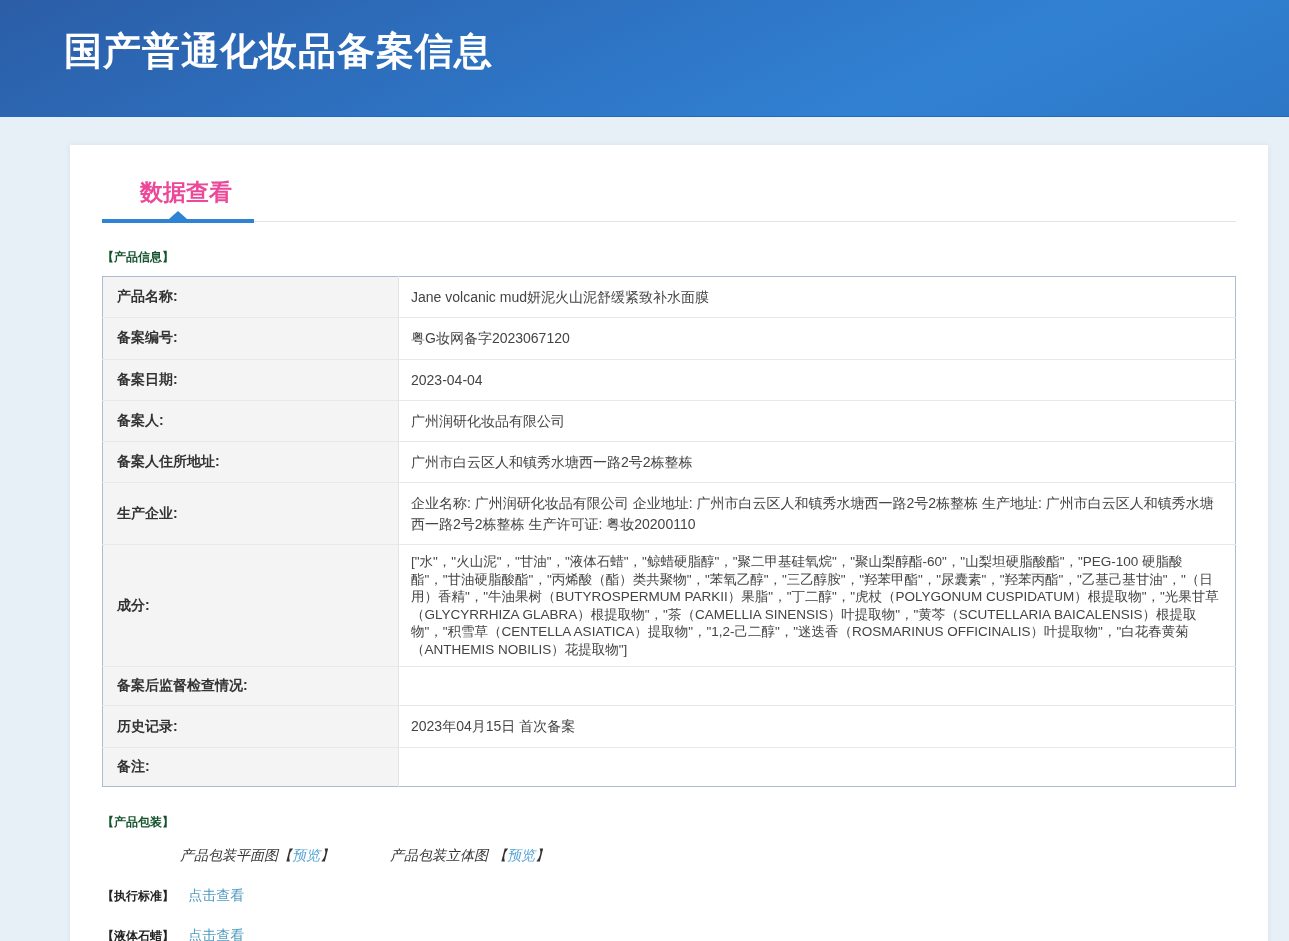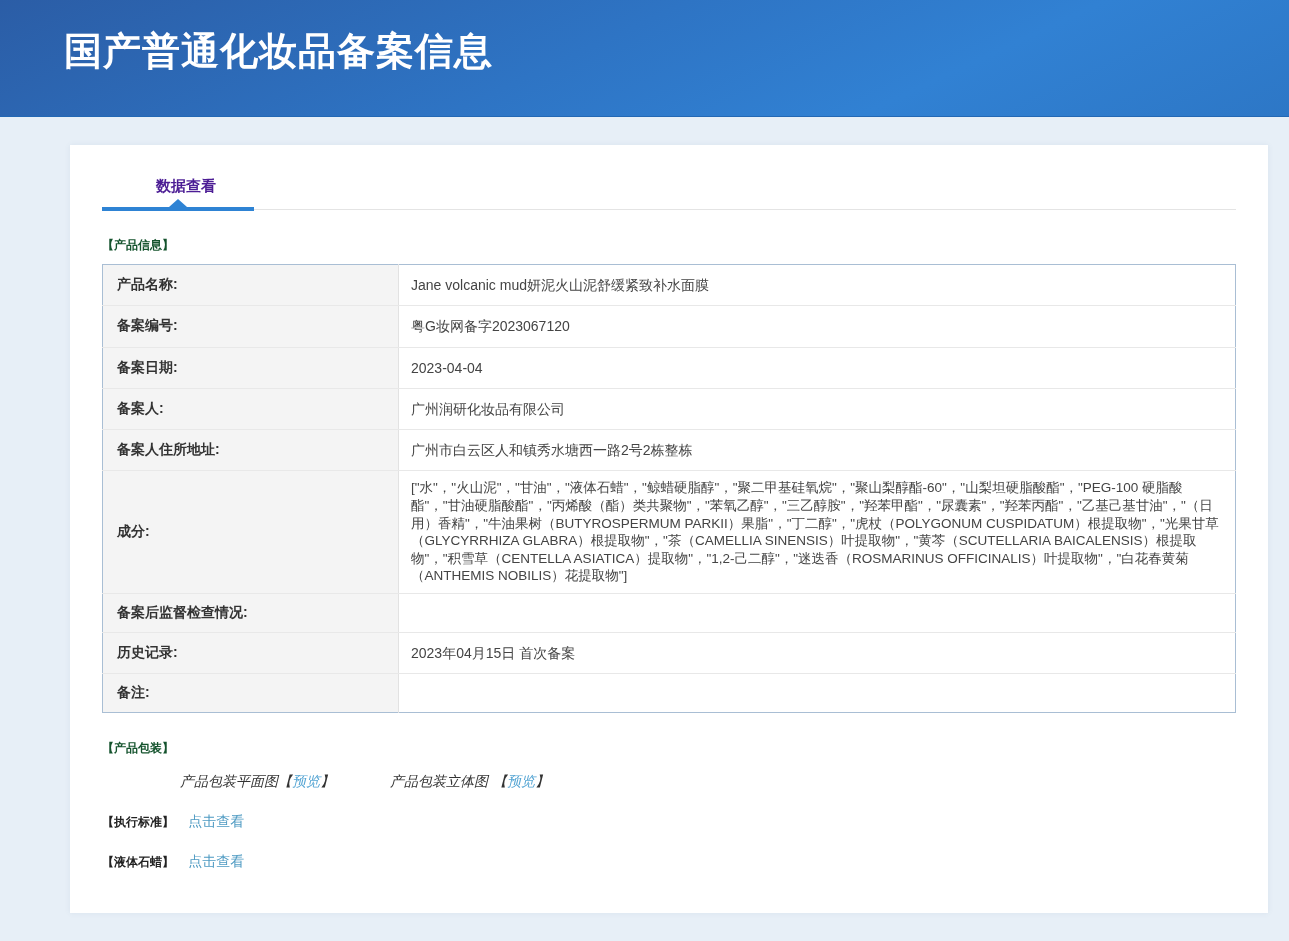--- a/index.html
+++ b/index.html
@@ -43,22 +43,22 @@
   }
   .tab {
     display: inline-block;
     width: 152px;
     text-align: center;
     padding-bottom: 13px;
     position: relative;
     cursor: pointer;
   }
   .tab-label {
-    color: #4c1d95;
-    font-size: 15px;
+    color: #ec4899;
+    font-size: 23px;
     font-weight: bold;
     margin-left: 16px;
   }
   .tab-underline {
     position: absolute;
     left: 0;
     bottom: -2px;
     width: 100%;
     height: 4px;
     background: #2e83d4;
@@ -179,20 +179,24 @@
           <td class="val">2023-04-04</td>
         </tr>
         <tr>
           <td class="lbl">备案人:</td>
           <td class="val">广州润研化妆品有限公司</td>
         </tr>
         <tr>
           <td class="lbl">备案人住所地址:</td>
           <td class="val">广州市白云区人和镇秀水塘西一路2号2栋整栋</td>
         </tr>
+        <tr>
+          <td class="lbl">生产企业:</td>
+          <td class="val">企业名称: 广州润研化妆品有限公司 企业地址: 广州市白云区人和镇秀水塘西一路2号2栋整栋 生产地址: 广州市白云区人和镇秀水塘西一路2号2栋整栋 生产许可证: 粤妆20200110</td>
+        </tr>
         <tr class="ingredients">
           <td class="lbl">成分:</td>
           <td class="val">["水"，"火山泥"，"甘油"，"液体石蜡"，"鲸蜡硬脂醇"，"聚二甲基硅氧烷"，"聚山梨醇酯-60"，"山梨坦硬脂酸酯"，"PEG-100 硬脂酸酯"，"甘油硬脂酸酯"，"丙烯酸（酯）类共聚物"，"苯氧乙醇"，"三乙醇胺"，"羟苯甲酯"，"尿囊素"，"羟苯丙酯"，"乙基己基甘油"，"（日用）香精"，"牛油果树（BUTYROSPERMUM PARKII）果脂"，"丁二醇"，"虎杖（POLYGONUM CUSPIDATUM）根提取物"，"光果甘草（GLYCYRRHIZA GLABRA）根提取物"，"茶（CAMELLIA SINENSIS）叶提取物"，"黄芩（SCUTELLARIA BAICALENSIS）根提取物"，"积雪草（CENTELLA ASIATICA）提取物"，"1,2-己二醇"，"迷迭香（ROSMARINUS OFFICINALIS）叶提取物"，"白花春黄菊（ANTHEMIS NOBILIS）花提取物"]</td>
         </tr>
         <tr>
           <td class="lbl">备案后监督检查情况:</td>
           <td class="val"></td>
         </tr>
         <tr>
           <td class="lbl">历史记录:</td>

